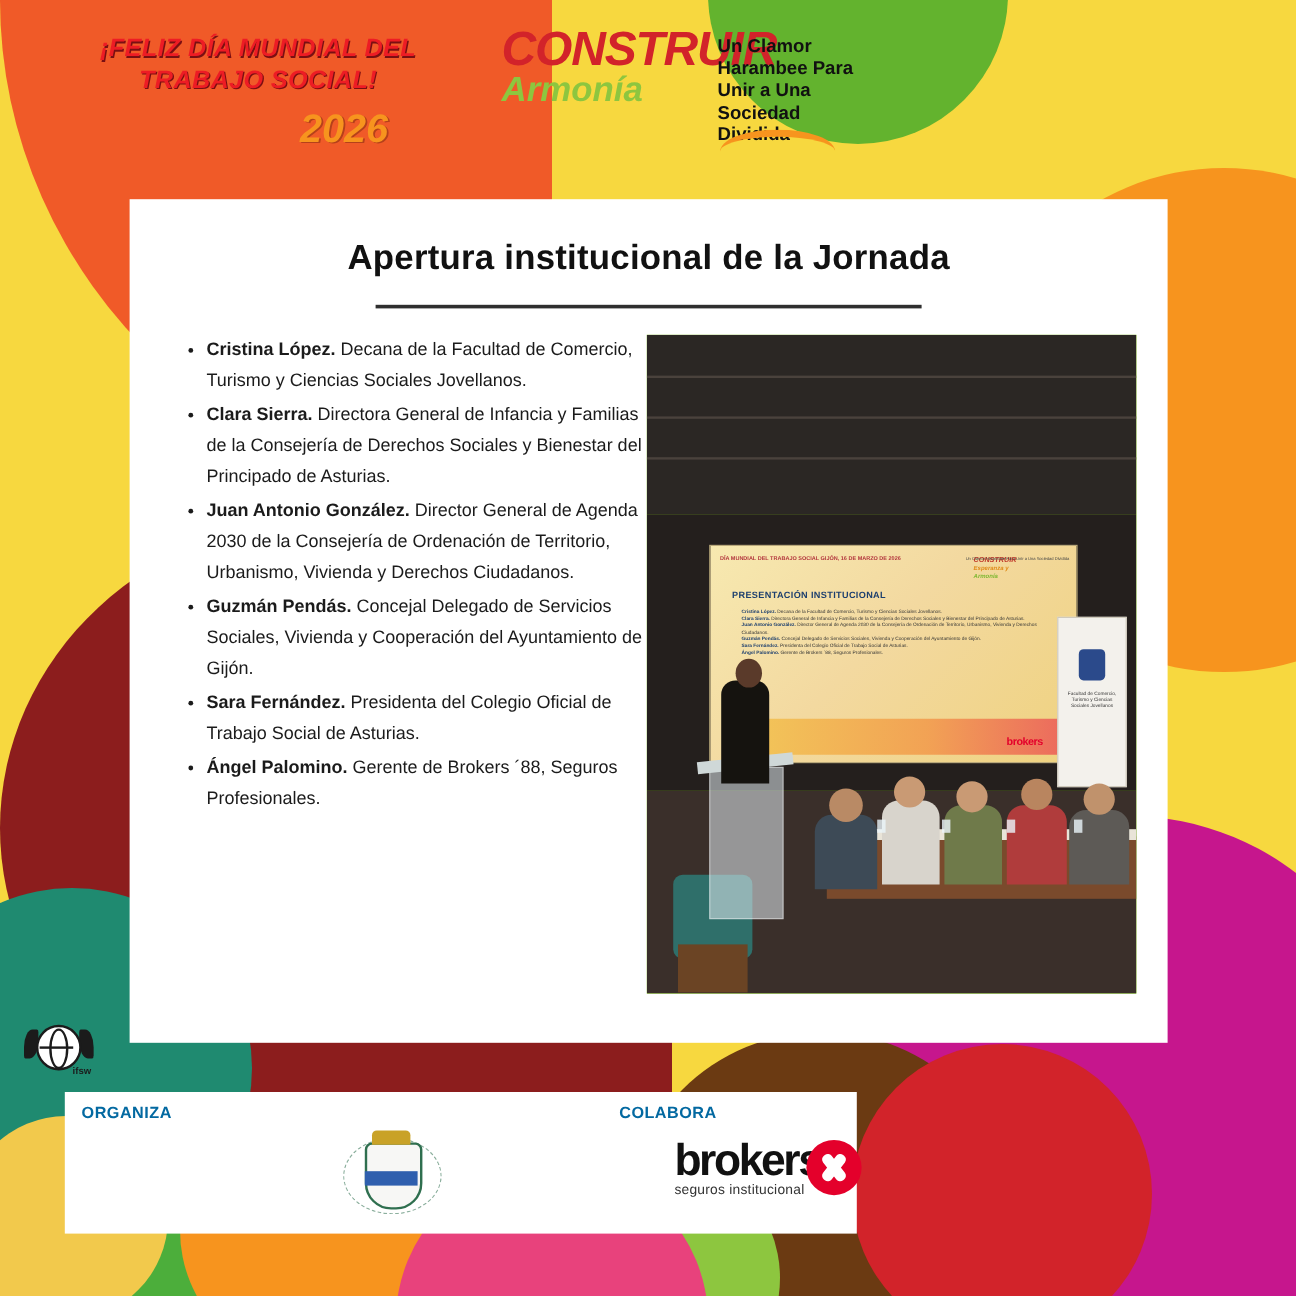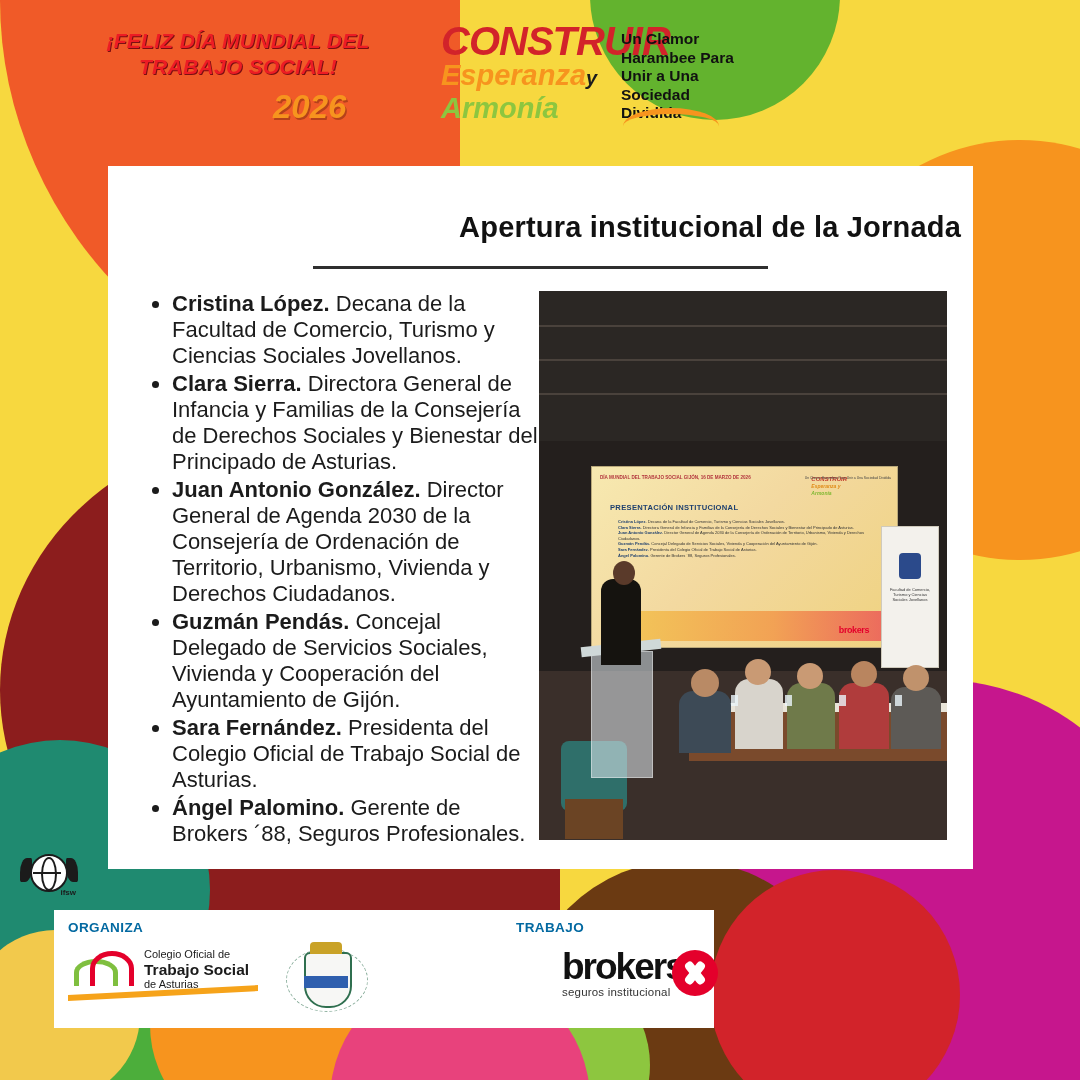--- a/index.html
+++ b/index.html
@@ -55,21 +55,21 @@
     width:210px;height:210px;right:430px;bottom:-90px;background:#8dc63f;border-radius:50%;
   }
   .b-dark-strip{
     position:absolute;right:0;bottom:60px;width:420px;height:190px;background:#3a1c0d;
   }
   .b-red-low{
     width:250px;height:250px;right:120px;bottom:-40px;background:#d2232a;border-radius:50%;
   }
 
   
-  .header{position:absolute;left:0;top:0;width:1048px;height:150px;margin-left:23px;}
+  .header{position:absolute;left:0;top:0;width:1048px;height:150px;}
   .hdr-title{
     position:absolute;left:40px;top:28px;width:350px;text-align:center;
     color:#ed1c24;font-weight:bold;font-style:italic;
     font-size:21px;line-height:26px;letter-spacing:.3px;
     text-shadow:1px 1px 0 #7a0f12;
   }
   .hdr-year{
     position:absolute;left:250px;top:88px;
     color:#f7941e;font-weight:bold;font-style:italic;font-size:33px;
     text-shadow:1.5px 1.5px 0 #b5411a;
@@ -93,30 +93,30 @@
     position:absolute;left:600px;top:108px;width:96px;height:16px;
     border-top:6px solid #f7941e;border-radius:60% 60% 0 0 / 100% 100% 0 0;
   }
 
   
   .card{
     position:absolute;left:108px;top:166px;width:865px;height:703px;
     background:#ffffff;
   }
   .card-title{
-    margin:12px;padding:33px 0 0 0;text-align:right;
+    margin:0;padding:33px 0 0 0;text-align:center;
     font-size:29px;font-weight:bold;color:#111;letter-spacing:.2px;
   }
   .card-rule{
     width:455px;height:3px;background:#2f2f2f;margin:22px auto 0 auto;
   }
   .card-body{display:flex;padding:22px 26px 0 26px;}
   .speakers{
     list-style:disc;margin:0;padding:0 0 0 38px;
-    width:430px;color:#1b1b1b;font-size:22px;line-height:26px;
+    width:430px;color:#1b1b1b;font-size:15px;line-height:26px;
   }
   .speakers li{margin-bottom:2px;}
   .speakers b{font-weight:bold;}
 
   
   .photo{
     width:408px;height:549px;margin-left:0;position:relative;overflow:hidden;
     background:#84cc16;flex:none;
   }
   .ph-ceiling{position:absolute;left:0;top:0;width:100%;height:150px;background:#2b2724;}
@@ -270,23 +270,20 @@
     <div class="blob b-pink-low"></div>
     <div class="blob b-yellow-bl"></div>
   </div>
 
   <div class="header">
     <div class="hdr-title">¡FELIZ DÍA MUNDIAL  DEL TRABAJO SOCIAL!</div>
     <div class="hdr-year">2026</div>
 
     <div class="logo-block">
       <div class="logo-construir">CONSTRUIR</div>
-      <div class="logo-esperanza">
-        <span>Esperanza</span><span class="y">y</span>
-      </div>
       <div class="logo-armonia">Armonía</div>
     </div>
     <div class="logo-claim">Un Clamor Harambee Para Unir a Una Sociedad Dividida</div>
     <div class="logo-swoosh"></div>
   </div>
 
   <div class="card">
     <h1 class="card-title">Apertura institucional de la Jornada</h1>
     <div class="card-rule"></div>
 
@@ -367,34 +364,22 @@
 
   <div class="ifsw">
     <div class="ifsw-wing-l"></div>
     <div class="ifsw-wing-r"></div>
     <div class="ifsw-globe"></div>
     <div class="ifsw-txt">ifsw</div>
   </div>
 
   <div class="sponsors">
     <div class="sp-label sp-organiza">ORGANIZA</div>
-    <div class="sp-label sp-colabora">TRABAJO</div>
-
-    <div class="logo-colegio">
-      <div class="lc-arcs">
-        <div class="lc-arc lc-a1"></div>
-        <div class="lc-arc lc-a2"></div>
-      </div>
-      <div class="lc-bar"></div>
-      <div class="lc-txt">
-        <span>Colegio Oficial de</span>
-        <span class="big">Trabajo Social</span>
-        <span>de Asturias</span>
-      </div>
-    </div>
+    <div class="sp-label sp-colabora">COLABORA</div>
+
 
     <div class="logo-uni">
       <div class="uni-rays"></div>
       <div class="uni-shield"></div>
       <div class="uni-band"></div>
       <div class="uni-crown"></div>
     </div>
 
 
     <div class="logo-brokers">

